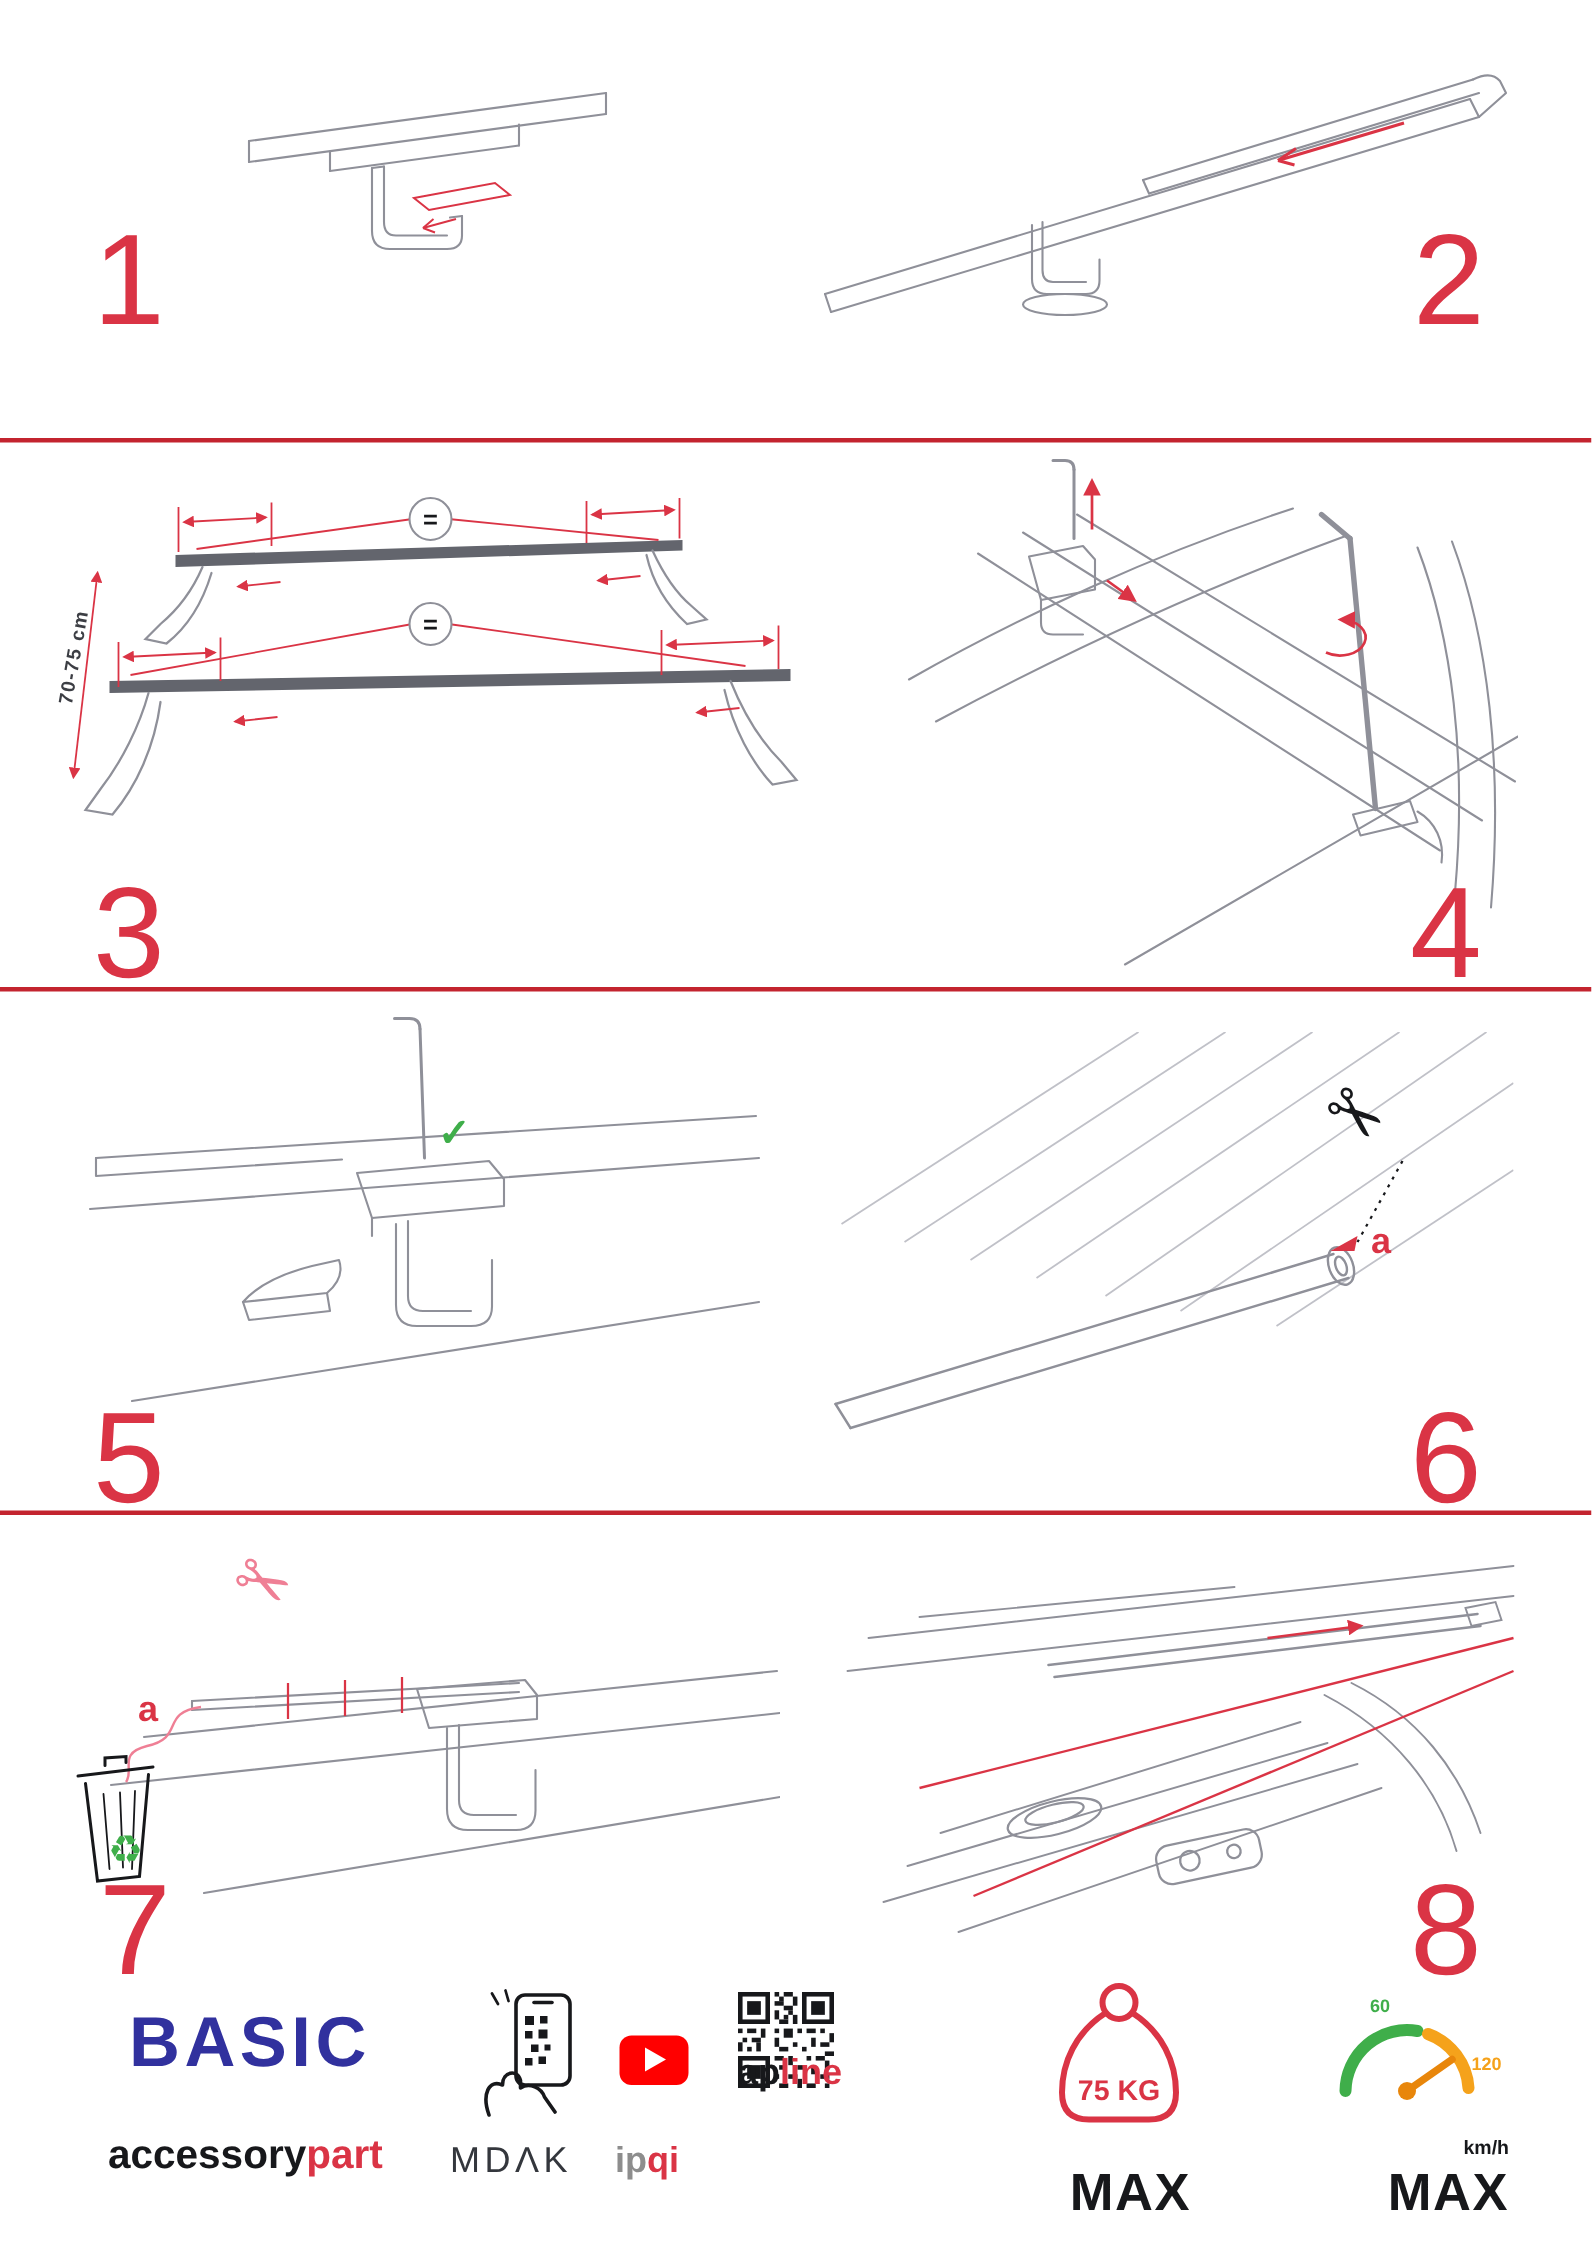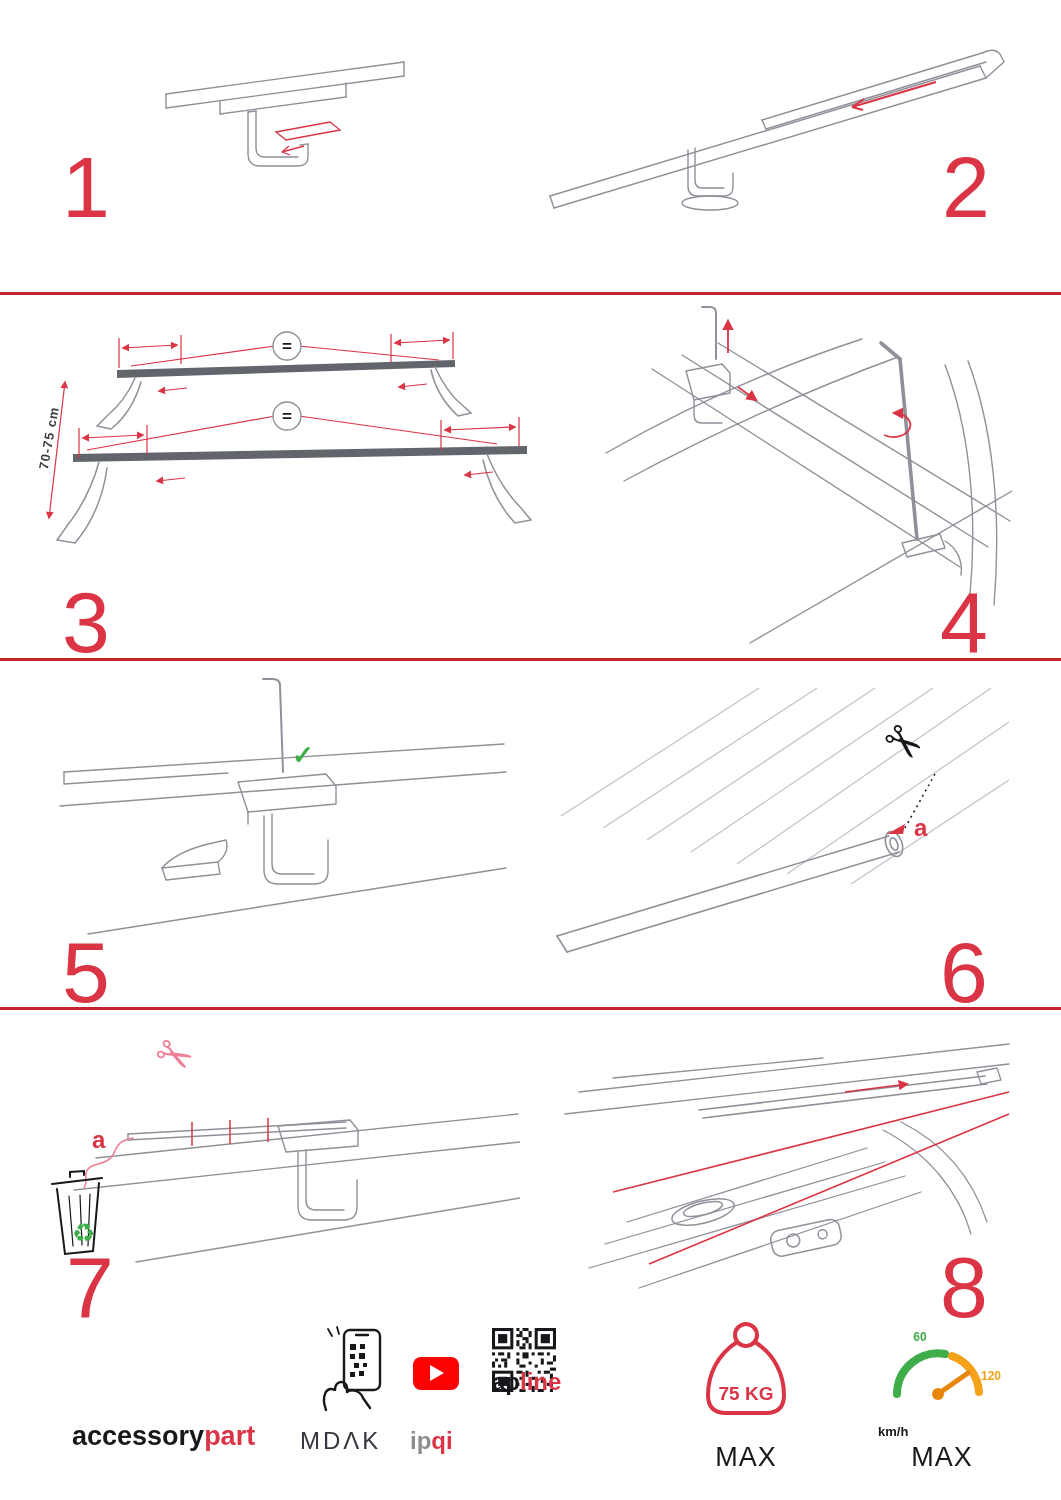--- a/index.html
+++ b/index.html
@@ -12,22 +12,22 @@
   .cut-a{position:absolute;font-size:24px;color:var(--accent-red);line-height:1;font-weight:600}
   .dim-label{position:absolute;font-size:13px;font-weight:bold;color:#3c3e44;transform:rotate(-80deg);transform-origin:0 0;white-space:nowrap;letter-spacing:1px}
   .brand-basic{position:absolute;font-size:47px;font-weight:bold;letter-spacing:3px;color:var(--brand-blue)}
   .brand-sub{position:absolute;font-size:27px;font-weight:bold;color:var(--dark)}
   .red{color:var(--accent-red)}
   .gray{color:var(--gray-text)}
   .partner{position:absolute;font-size:24px;font-weight:700;color:var(--dark)}
   .mdak{letter-spacing:3px;font-weight:400;color:#34373d}
   .yt{position:absolute;width:46px;height:33px;background:var(--youtube-red);border-radius:8px}
   .yt::after{content:"";position:absolute;left:17px;top:8px;width:0;height:0;border-left:14px solid #fff;border-top:8.5px solid transparent;border-bottom:8.5px solid transparent}
-  .max-label{position:absolute;font-size:27px;font-weight:400;color:var(--dark);text-align:center;letter-spacing:1px}
-  .kmh{position:absolute;font-size:13px;font-weight:700;color:var(--dark);text-align:left}
+  .max-label{position:absolute;font-size:35px;font-weight:700;color:var(--dark);text-align:right;letter-spacing:1px}
+  .kmh{position:absolute;font-size:13px;font-weight:700;color:var(--dark);text-align:right}
 </style>
 </head>
 <body>
 
 <div class="page">
 
   <svg class="illus" style="left:150px;top:52px;width:272px;height:190px" viewBox="0 0 272 190">
     <g stroke="var(--sketch)" fill="none" stroke-width="1.4" stroke-linecap="round" stroke-linejoin="round">
       <path d="M16,42 L254,10"></path>
         <path d="M16,56 L254,24"></path>
@@ -254,20 +254,21 @@
       </g>
     </g>
     <g stroke="var(--accent-red)" fill="none" stroke-width="1.6">
       <path d="M292,64 L354,56" marker-end="url(#ar8)"></path>
       <path d="M60,164 L456,64"></path>
       <path d="M96,236 L456,86"></path>
     </g>
   </svg>
   <div class="step-num" style="left:940px;top:1244px">8</div>
 
+  <div class="brand-basic" style="left:86px;top:1333px">BASIC</div>
   <div class="brand-sub" style="left:72px;top:1421px">
     <span>accessory</span><span class="red">part</span>
   </div>
 
   <svg class="illus" style="left:318px;top:1326px;width:74px;height:88px" viewBox="0 0 74 88">
     <g stroke="var(--dark)" fill="none" stroke-width="2.4" stroke-linecap="round" stroke-linejoin="round">
       <rect x="26" y="4" width="36" height="60" rx="6"></rect>
       <path d="M38,9 L50,9"></path>
       <path d="M14,10 L10,3 M21,8 L19,1" stroke-width="1.8"></path>
       <path d="M8,84 C3,70 8,60 17,64 C17,55 27,53 29,61 L29,66 C35,62 43,66 45,72 L52,82"></path>

